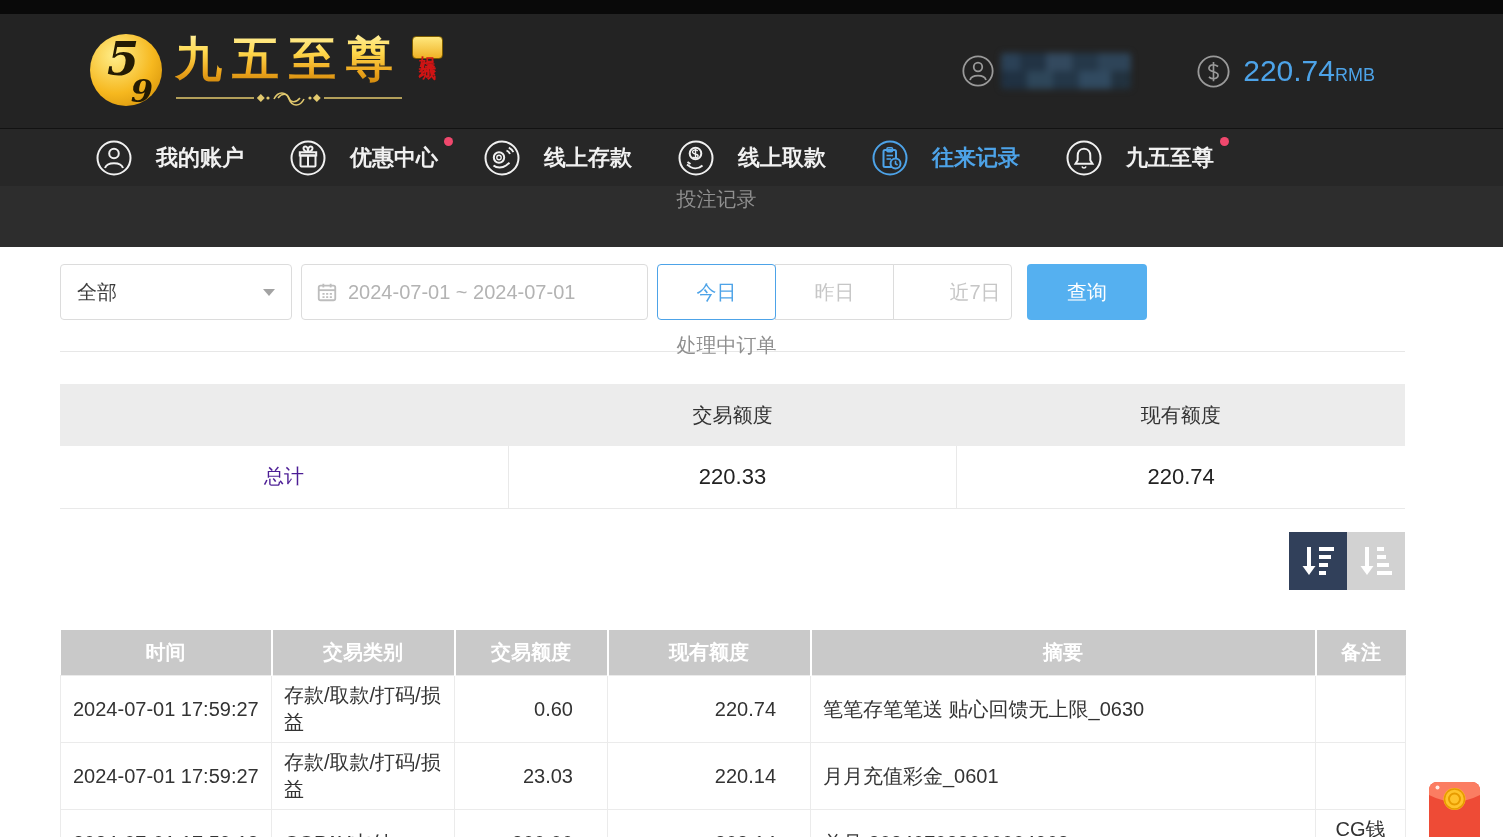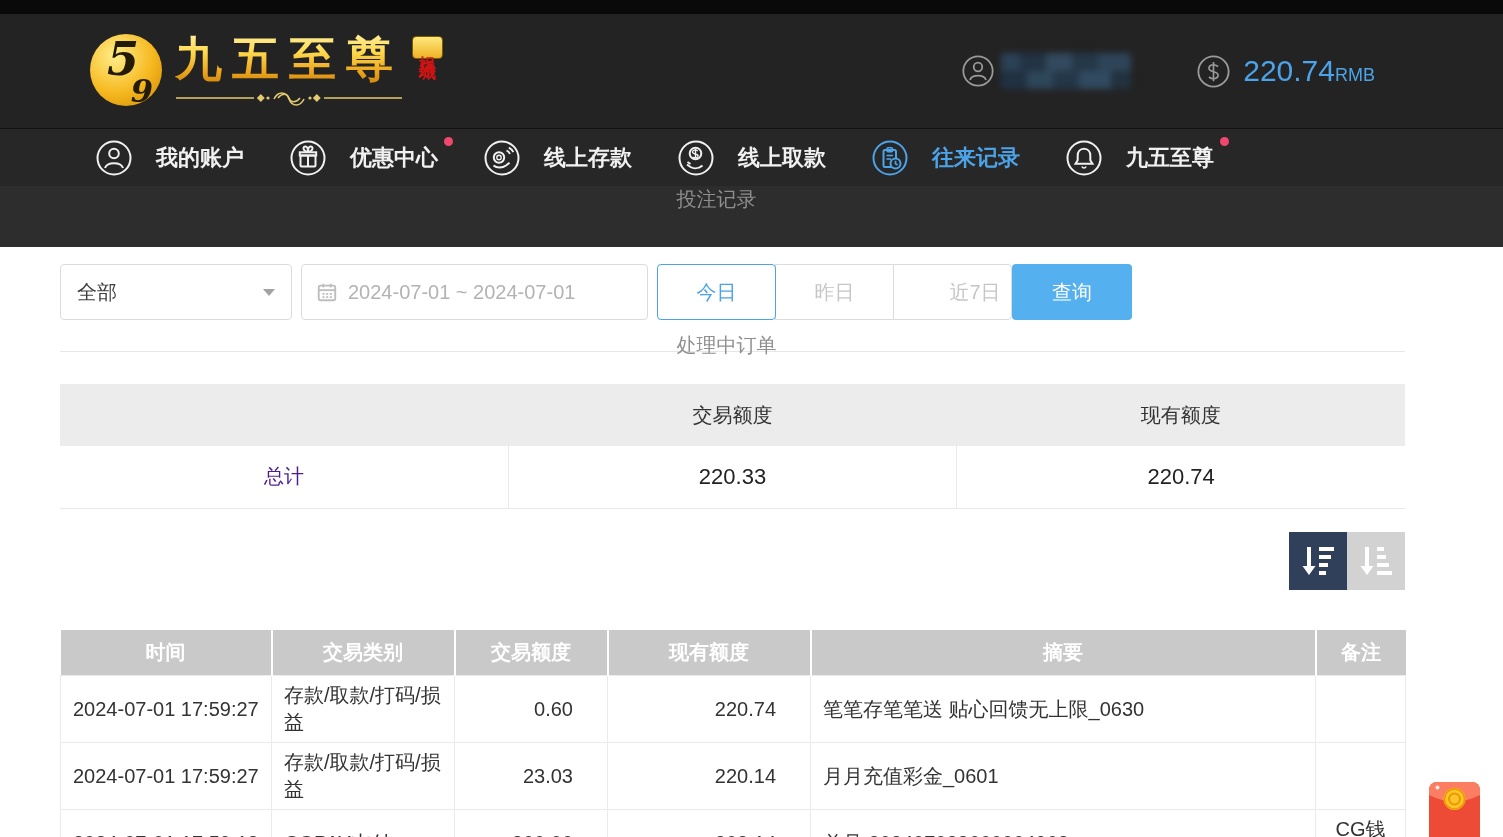--- a/index.html
+++ b/index.html
@@ -59,21 +59,21 @@
     display:flex; align-items:center; justify-content:space-between; padding:12px 16px; font-size:20px; color:#3c3c3c; cursor:pointer; }
   .caret { width:0; height:0; border-left:6px solid transparent; border-right:6px solid transparent; border-top:7px solid #a3a3a3; }
   .datebox { margin-left:9px; width:347px; height:56px; border:1px solid #dcdcdc; border-radius:4px; background:#fff;
     display:flex; align-items:center; gap:10px; padding:0 14px; font-size:20px; color:#b3b3b3; cursor:text; white-space:nowrap; }
   .qgroup { margin-left:9px; display:flex; }
   .qbtn { width:119px; height:56px; margin-left:-1px; border:1px solid #dcdcdc; background:#fff;
     display:flex; align-items:center; justify-content:center; font-size:20px; color:#c6c6c6; cursor:pointer; }
   .qbtn:first-child { margin-left:0; border-radius:4px 0 0 4px; }
   .qbtn:last-child { border-radius:0 4px 4px 0;padding-left:45px; }
   .qbtn.active { border-color:#4da3e8; color:#4da3e8; border-radius:4px; position:relative; z-index:1; }
-  .searchbtn { width:120px; height:56px; border:none; border-radius:4px; background:#55b0f0;
+  .searchbtn { margin-left:15px; width:120px; height:56px; border:none; border-radius:4px; background:#55b0f0;
     color:#fff; font-size:20px; cursor:pointer; font-family:inherit; }
 
   .divider { margin-top:31px; border:none; border-top:1px solid #e7e7e7; }
 
   table { border-collapse:collapse; table-layout:fixed; width:100%; }
   .summary { margin-top:32px; }
   .summary th { height:62px; background:#ececec; font-size:20px; font-weight:400; color:#333; text-align:center; }
   .summary td { height:62px; background:#fff; text-align:center; font-size:22px; color:#222; border-bottom:1px solid #e9e9e9; }
   .summary td + td { border-left:1px solid #e9e9e9; }
   .summary td.lbl { font-size:20px; color:#4c1d95; }

